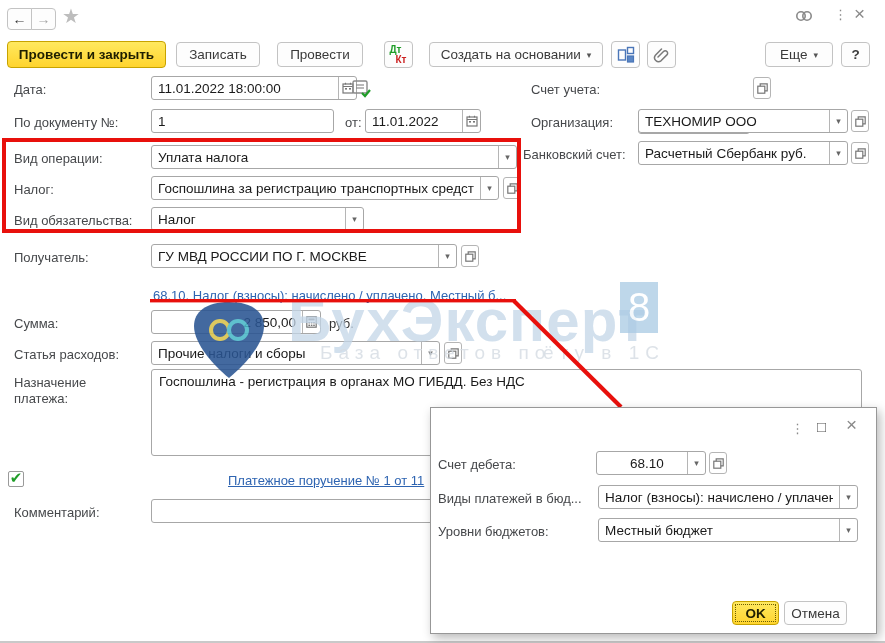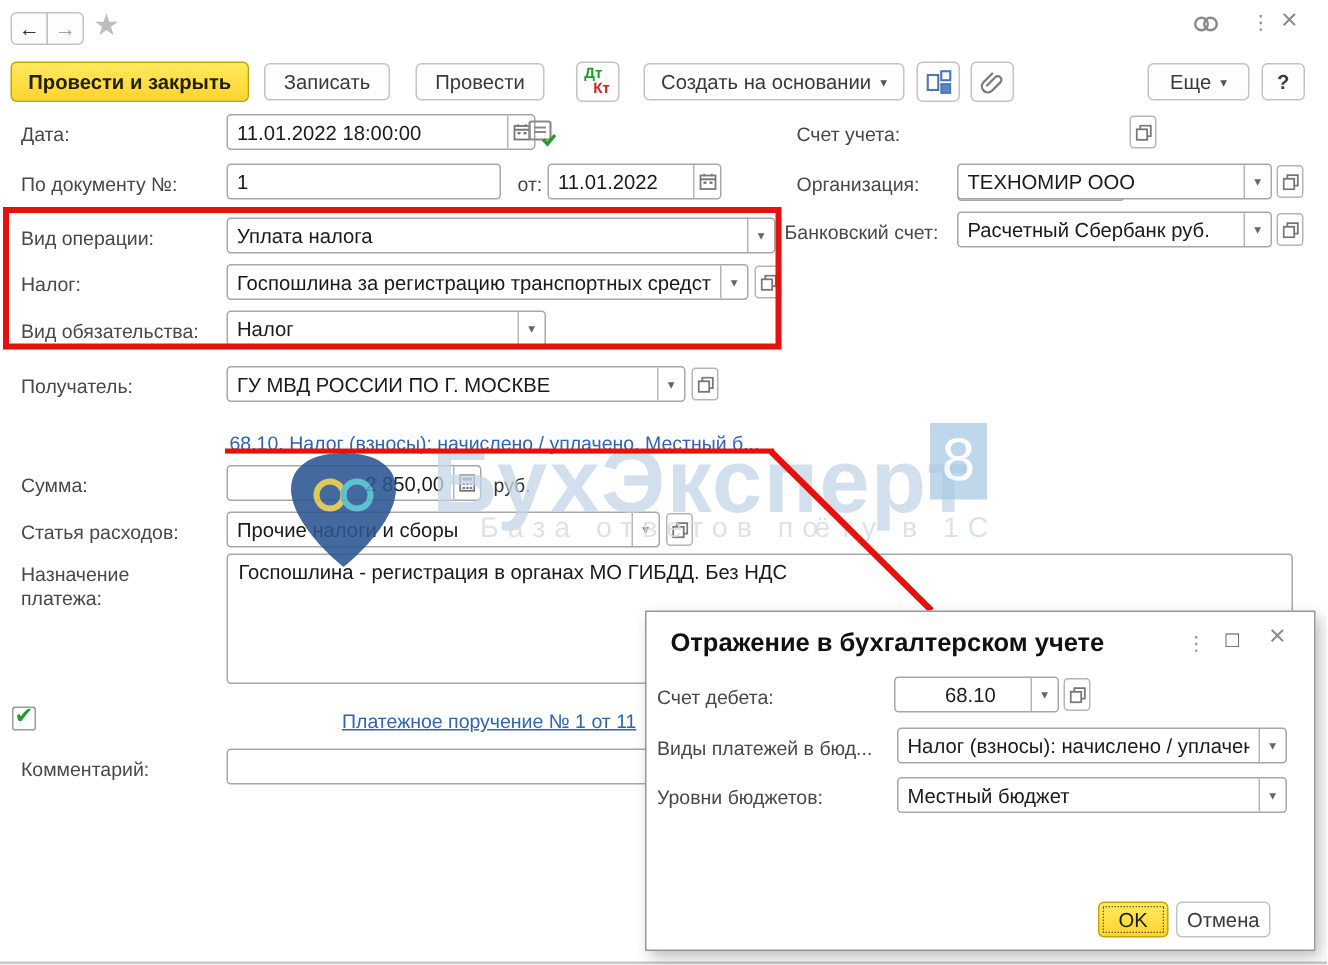--- a/index.html
+++ b/index.html
@@ -54,21 +54,21 @@
   .wm-tag { font-size:19px; letter-spacing:6px; opacity:.8; }
   
   .annot { position:absolute; z-index:8; pointer-events:none; }
   
   .dialog {
     position:absolute; left:430px; top:407px; width:447px; height:227px; background:#fff;
     border:1px solid #979797; box-shadow:3px 4px 10px rgba(0,0,0,.28); z-index:10;
   }
   .dialog .dlbl { position:absolute; font-size:13px; color:#46484b; white-space:nowrap; }
   .dialog .dtitle { position:absolute; left:16px; top:11px; font-size:17px; font-weight:bold; color:#111; white-space:nowrap; }
-  .okbtn { outline:1px dotted #6b5c00; outline-offset:-4px; font-weight:normal; }
+  .okbtn { outline:1px dotted #6b5c00; outline-offset:-4px; font-weight:bold; }
   .icon-svg { display:block; }
   .dtkt { display:flex; flex-direction:column; line-height:10px; font-size:10px; font-weight:bold; }
   .dtkt .dt { color:#1f9d28; margin-right:6px; }
   .dtkt .kt { color:#cc2222; margin-left:6px; }
 </style>
 </head>
 <body>
 
 <div class="screen">
 
@@ -294,21 +294,20 @@
   <div class="wm wm-tag" style="left:320px;top:342px;color:#d5dce3;">База ответов по</div>
   <div class="wm wm-tag" style="left:543px;top:342px;color:#d5dce3;">ёту в 1С</div>
 
   <div class="annot" style="left:2px;top:138px;width:519px;height:95px;border:4px solid #e8100c;"></div>
   <svg class="annot" style="left:0;top:0;" width="885" height="643">
     <rect x="150" y="299" width="366" height="3.4" fill="#e8100c"></rect>
     <line x1="514" y1="301" x2="621" y2="407" stroke="#e8100c" stroke-width="4.2"></line>
   </svg>
 
   <div class="dialog">
-    <div class="dtitle">Отражение в бухгалтерском учете</div>
     <div class="abs gicon" style="left:360px;top:13px;font-size:13px;">⋮</div>
     <div class="abs gicon" style="left:386px;top:10px;font-size:15px;color:#555;">□</div>
     <div class="abs gicon" style="left:415px;top:6px;font-size:19px;">×</div>
 
     <div class="dlbl" style="left:7px;top:49px;">Счет дебета:</div>
     <div class="inp" style="left:165px;top:43px;width:110px;padding-left:33px;">
       <span class="val">68.10</span>
       <span class="seg">▾</span>
     </div>
     <div class="openbtn" style="left:278px;top:44px;">

